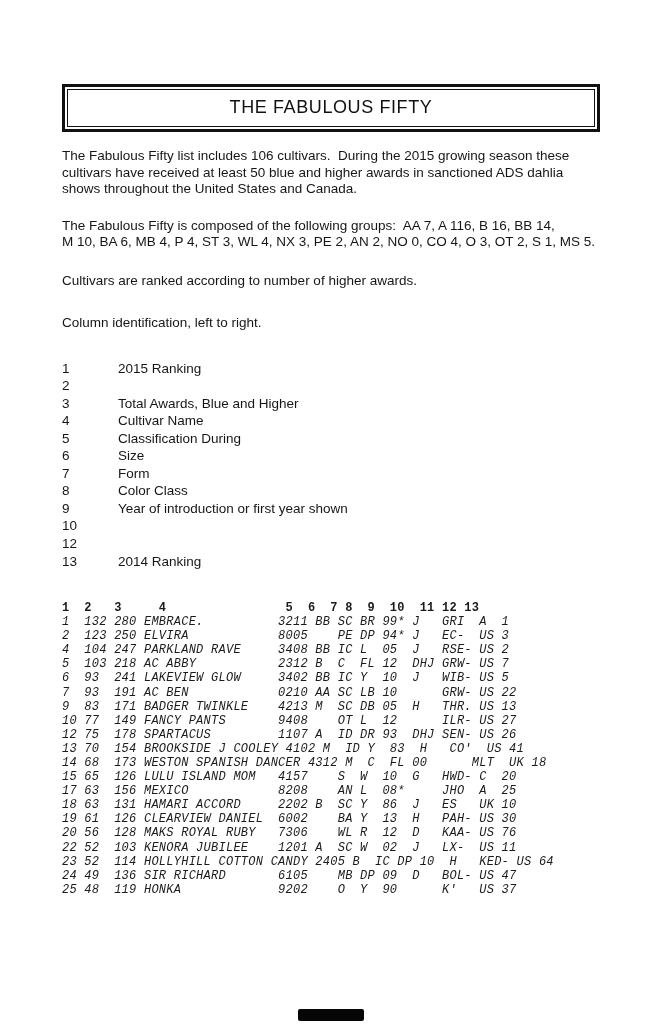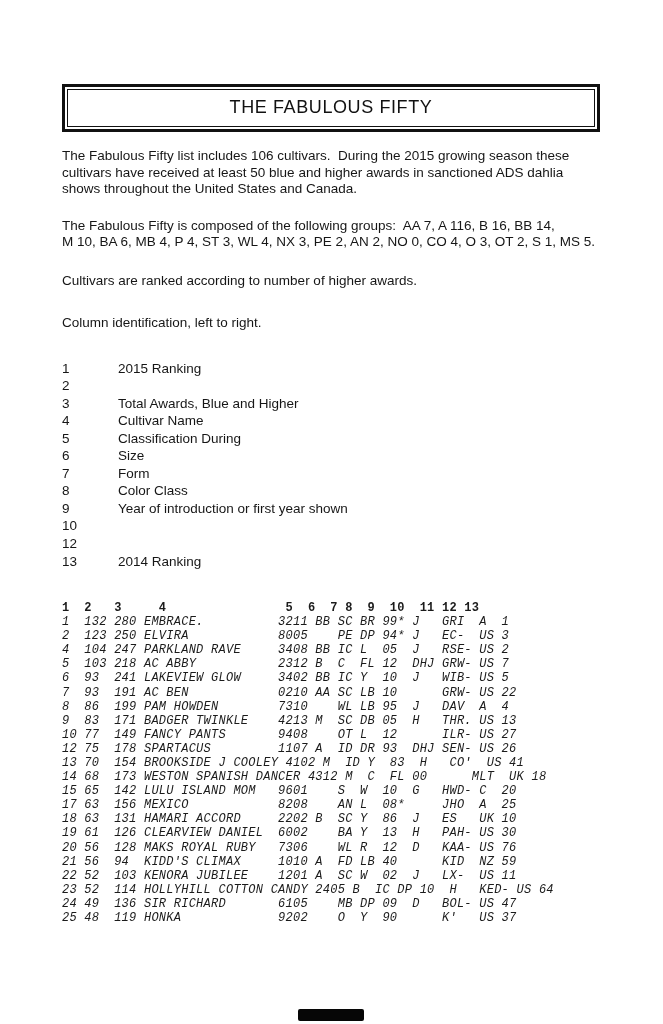--- a/index.html
+++ b/index.html
@@ -155,32 +155,30 @@
 
   <div class="dtable">
     <pre class="dt-header">1  2   3     4                5  6  7 8  9  10  11 12 13</pre>
     <div class="dt-body">
         <pre>1  132 280 EMBRACE.          3211 BB SC BR 99* J   GRI  A  1</pre>
         <pre>2  123 250 ELVIRA            8005    PE DP 94* J   EC-  US 3</pre>
         <pre>4  104 247 PARKLAND RAVE     3408 BB IC L  05  J   RSE- US 2</pre>
         <pre>5  103 218 AC ABBY           2312 B  C  FL 12  DHJ GRW- US 7</pre>
         <pre>6  93  241 LAKEVIEW GLOW     3402 BB IC Y  10  J   WIB- US 5</pre>
         <pre>7  93  191 AC BEN            0210 AA SC LB 10      GRW- US 22</pre>
-        <pre>8  86  199 PAM HOWDEN        7310    WL LB 95  J   DAV  A  4</pre>
         <pre>9  83  171 BADGER TWINKLE    4213 M  SC DB 05  H   THR. US 13</pre>
         <pre>10 77  149 FANCY PANTS       9408    OT L  12      ILR- US 27</pre>
         <pre>12 75  178 SPARTACUS         1107 A  ID DR 93  DHJ SEN- US 26</pre>
         <pre>13 70  154 BROOKSIDE J COOLEY 4102 M  ID Y  83  H   CO'  US 41</pre>
         <pre>14 68  173 WESTON SPANISH DANCER 4312 M  C  FL 00      MLT  UK 18</pre>
-        <pre>15 65  142 LULU ISLAND MOM   9601    S  W  10  G   HWD- C  20</pre>
+        <pre>15 65  126 LULU ISLAND MOM   4157    S  W  10  G   HWD- C  20</pre>
         <pre>17 63  156 MEXICO            8208    AN L  08*     JHO  A  25</pre>
         <pre>18 63  131 HAMARI ACCORD     2202 B  SC Y  86  J   ES   UK 10</pre>
         <pre>19 61  126 CLEARVIEW DANIEL  6002    BA Y  13  H   PAH- US 30</pre>
         <pre>20 56  128 MAKS ROYAL RUBY   7306    WL R  12  D   KAA- US 76</pre>
-        <pre>21 56  94  KIDD'S CLIMAX     1010 A  FD LB 40      KID  NZ 59</pre>
         <pre>22 52  103 KENORA JUBILEE    1201 A  SC W  02  J   LX-  US 11</pre>
         <pre>23 52  114 HOLLYHILL COTTON CANDY 2405 B  IC DP 10  H   KED- US 64</pre>
         <pre>24 49  136 SIR RICHARD       6105    MB DP 09  D   BOL- US 47</pre>
         <pre>25 48  119 HONKA             9202    O  Y  90      K'   US 37</pre>
       </div>
   </div>
 
 </div>
 
 <div class="scan-artifact"></div>

